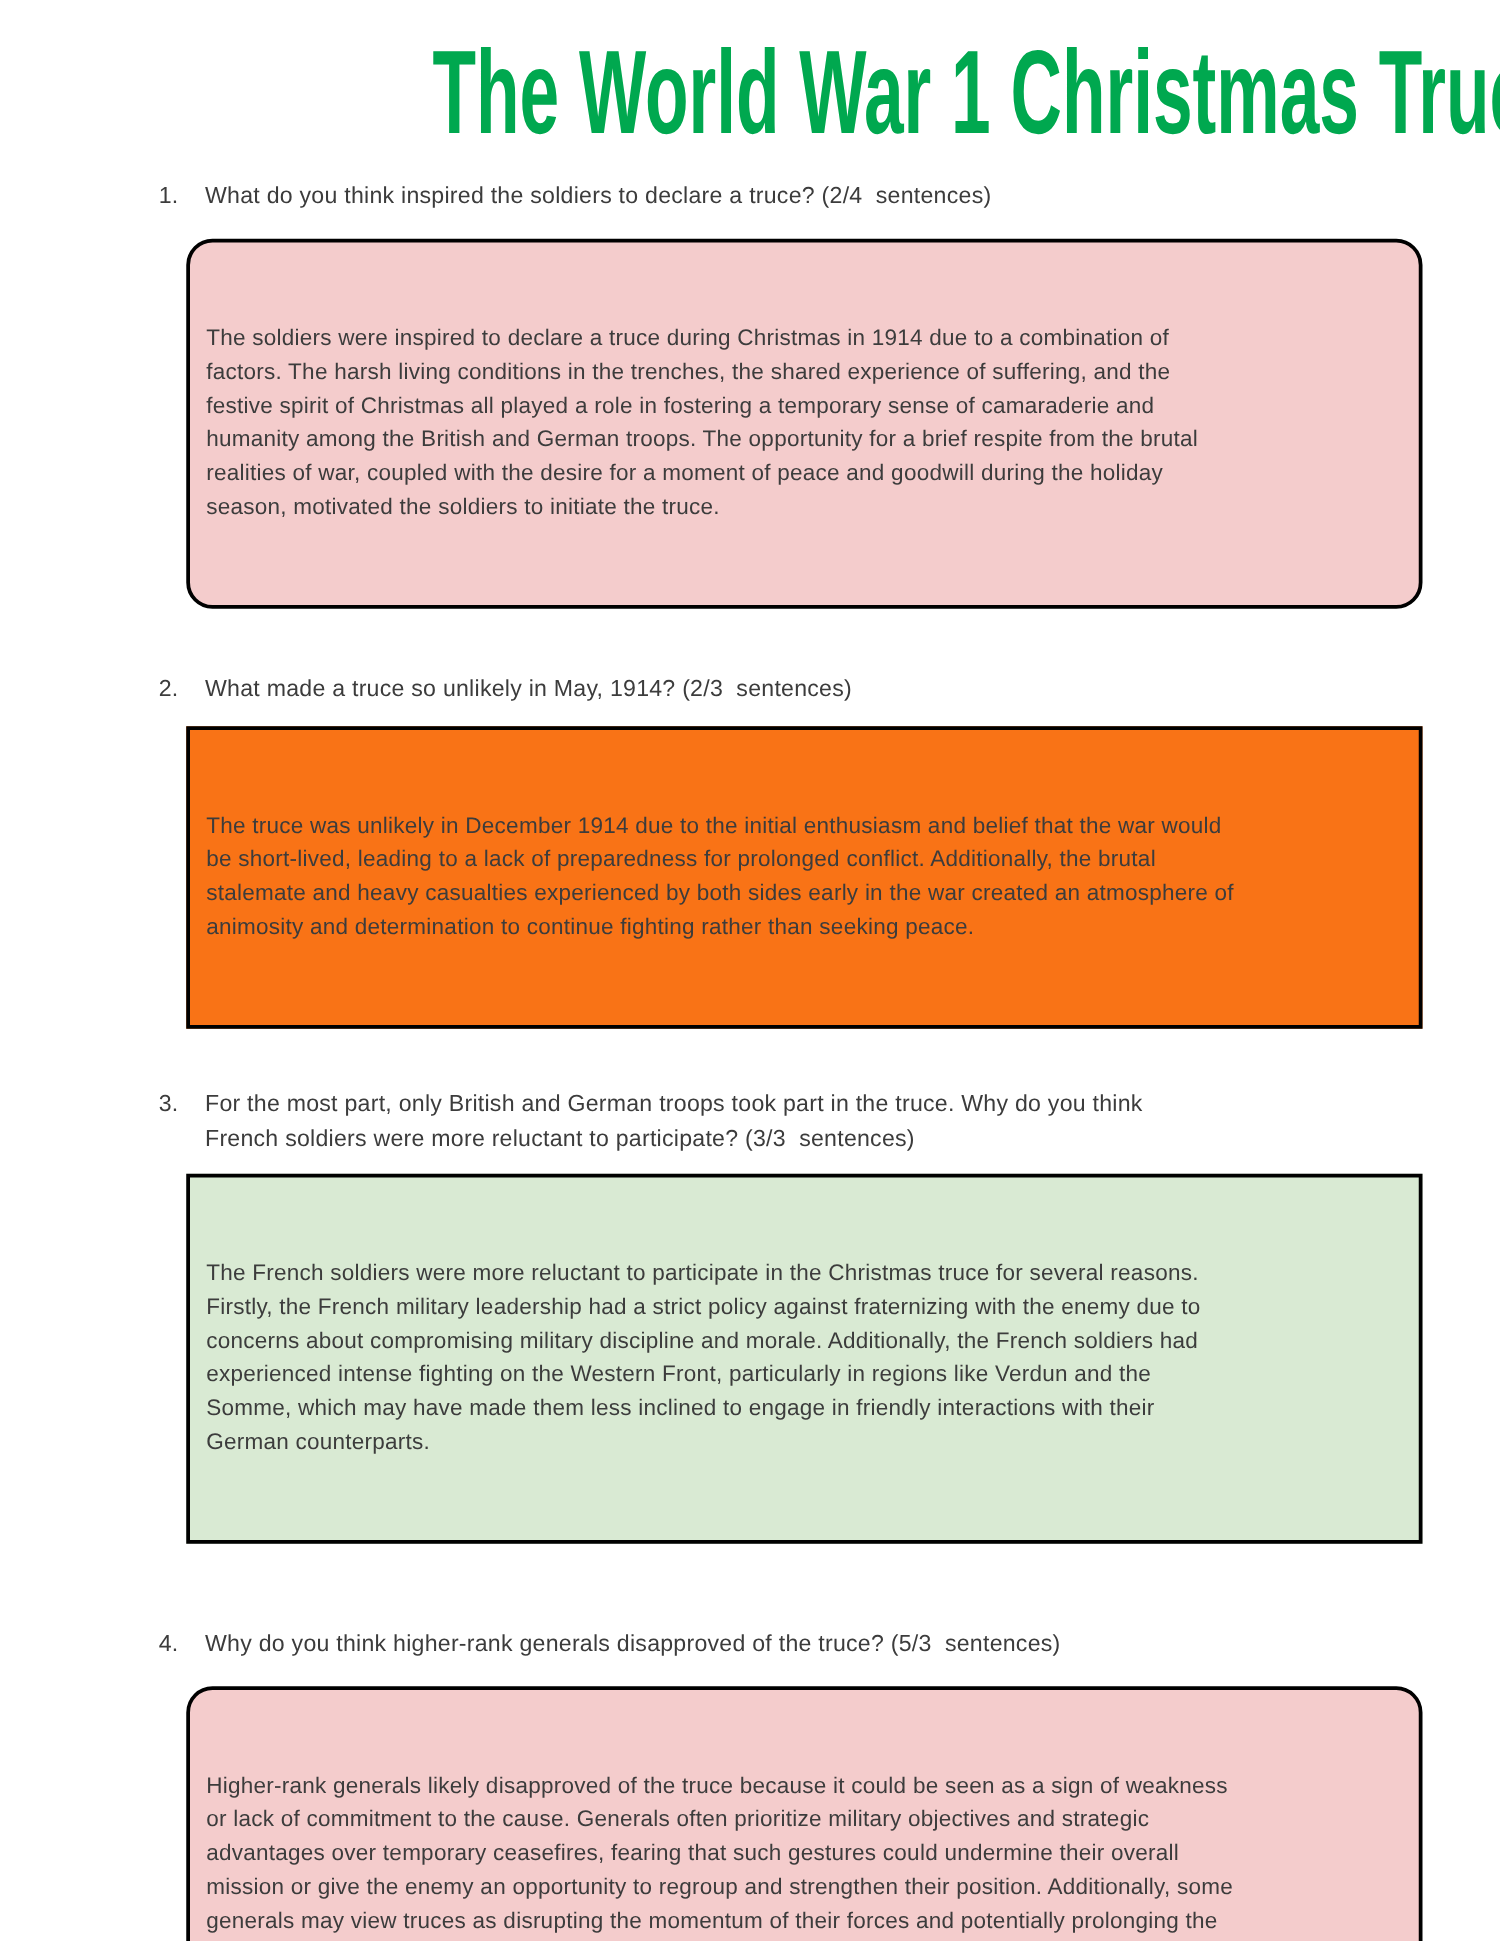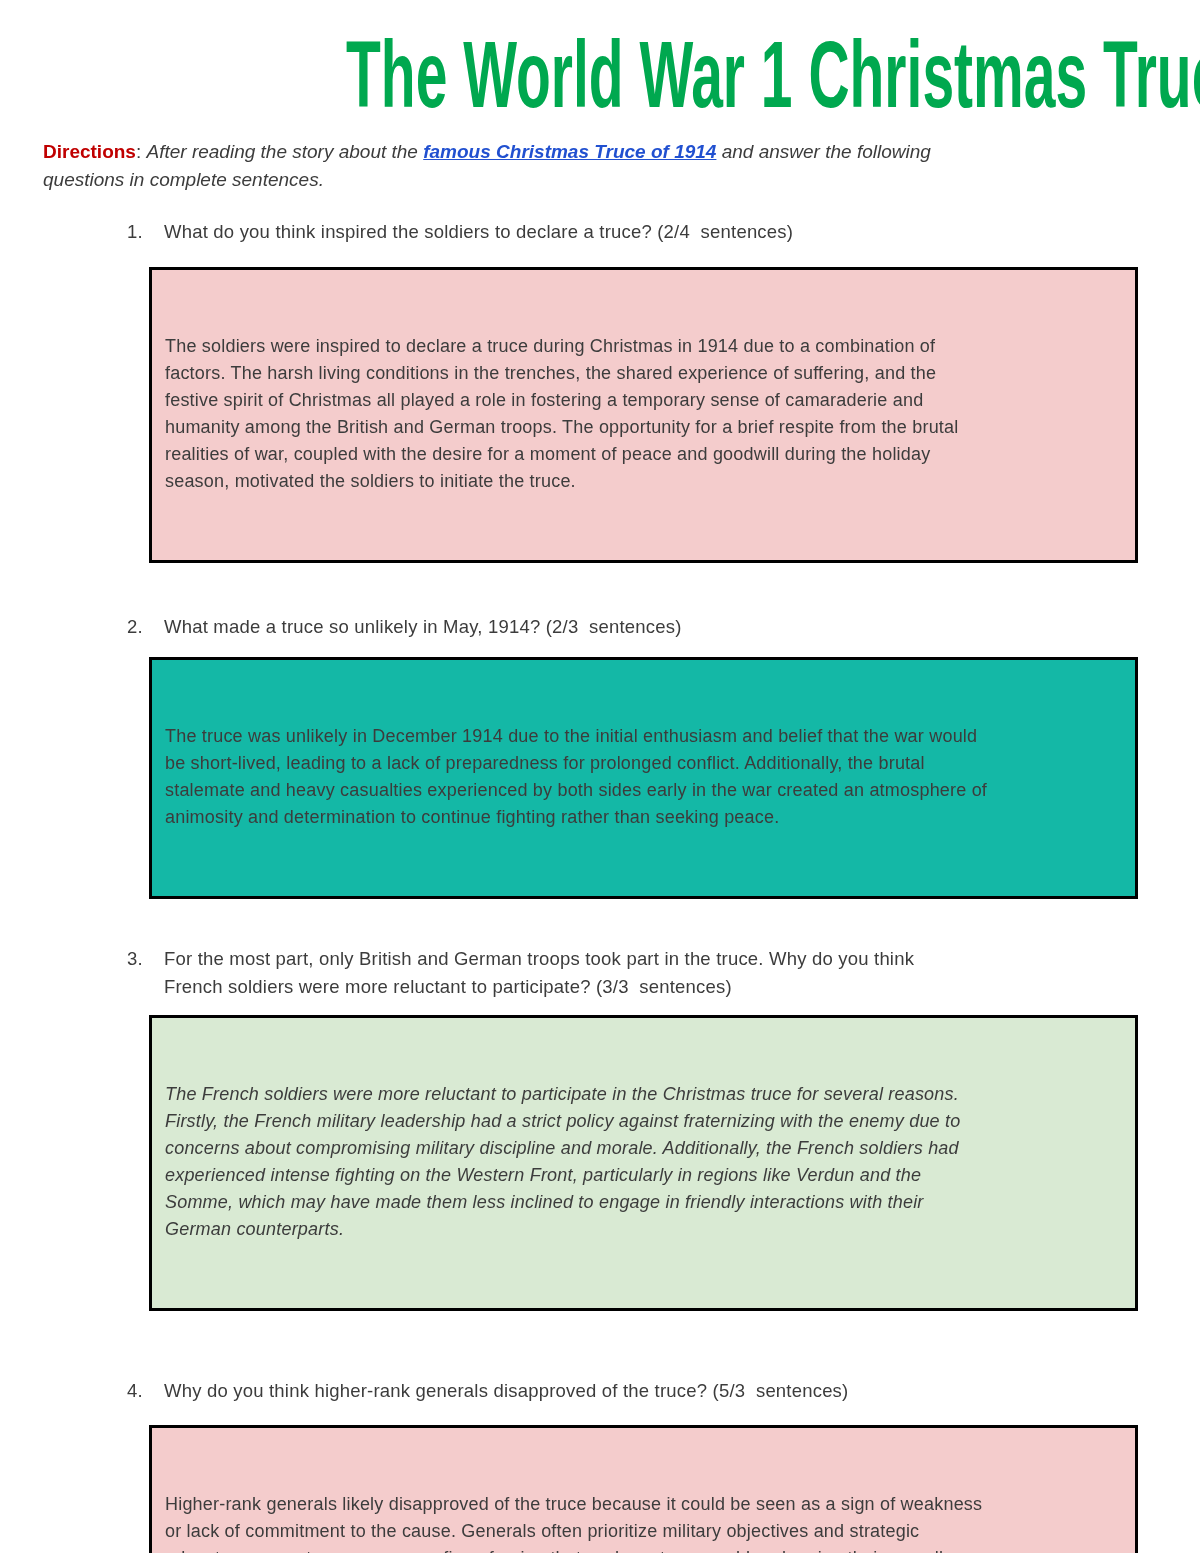--- a/index.html
+++ b/index.html
@@ -48,35 +48,33 @@
     margin-left:106px;
     width:989px;
     box-sizing:border-box;
     border:3px solid #000000;
     padding:9px 14px 11px 13px;
     font-size:18px;
     line-height:27px;
     letter-spacing:0.2px;
     white-space:pre-wrap;
   }
-  .box-pink{background:#f4cccc;}
+  .box-pink{background:#f4cccc;border-radius:21px;}
   .box-green{background:#d9ead3;}
-  .box-white{background:#14b8a6;}
+  .box-white{background:#f97316;}
 </style>
 </head>
 <body>
 
 <div class="page">
 
   <div class="title-wrap">
     <span class="title-text">The World War 1 Christmas Truce</span>
   </div>
 
-  <div class="directions"><span class="dir-label">Directions</span><span class="dir-sep">: </span><span>After reading the story about the </span><a class="truce-link">famous Christmas Truce of 1914</a><span> and answer the following
-questions in complete sentences.</span></div>
 
   <div class="question" style="margin-top:24px;">
     <span class="qnum">1.</span>
     <div class="qtext">What do you think inspired the soldiers to declare a truce? (2/4  sentences)</div>
   </div>
   <div class="answer-box box-pink" style="margin-top:21px;">
     <div>The soldiers were inspired to declare a truce during Christmas in 1914 due to a combination of
 factors. The harsh living conditions in the trenches, the shared experience of suffering, and the
 festive spirit of Christmas all played a role in fostering a temporary sense of camaraderie and
 humanity among the British and German troops. The opportunity for a brief respite from the brutal
@@ -93,21 +91,21 @@
 be short-lived, leading to a lack of preparedness for prolonged conflict. Additionally, the brutal
 stalemate and heavy casualties experienced by both sides early in the war created an atmosphere of
 animosity and determination to continue fighting rather than seeking peace.</div>
   </div>
 
   <div class="question" style="margin-top:46px;">
     <span class="qnum">3.</span>
     <div class="qtext">For the most part, only British and German troops took part in the truce. Why do you think
 French soldiers were more reluctant to participate? (3/3  sentences)</div>
   </div>
-  <div class="answer-box box-green" style="margin-top:14px;font-style:italic;">
+  <div class="answer-box box-green" style="margin-top:14px;">
     <div>The French soldiers were more reluctant to participate in the Christmas truce for several reasons.
 Firstly, the French military leadership had a strict policy against fraternizing with the enemy due to
 concerns about compromising military discipline and morale. Additionally, the French soldiers had
 experienced intense fighting on the Western Front, particularly in regions like Verdun and the
 Somme, which may have made them less inclined to engage in friendly interactions with their
 German counterparts.</div>
   </div>
 
   <div class="question" style="margin-top:66px;">
     <span class="qnum">4.</span>

